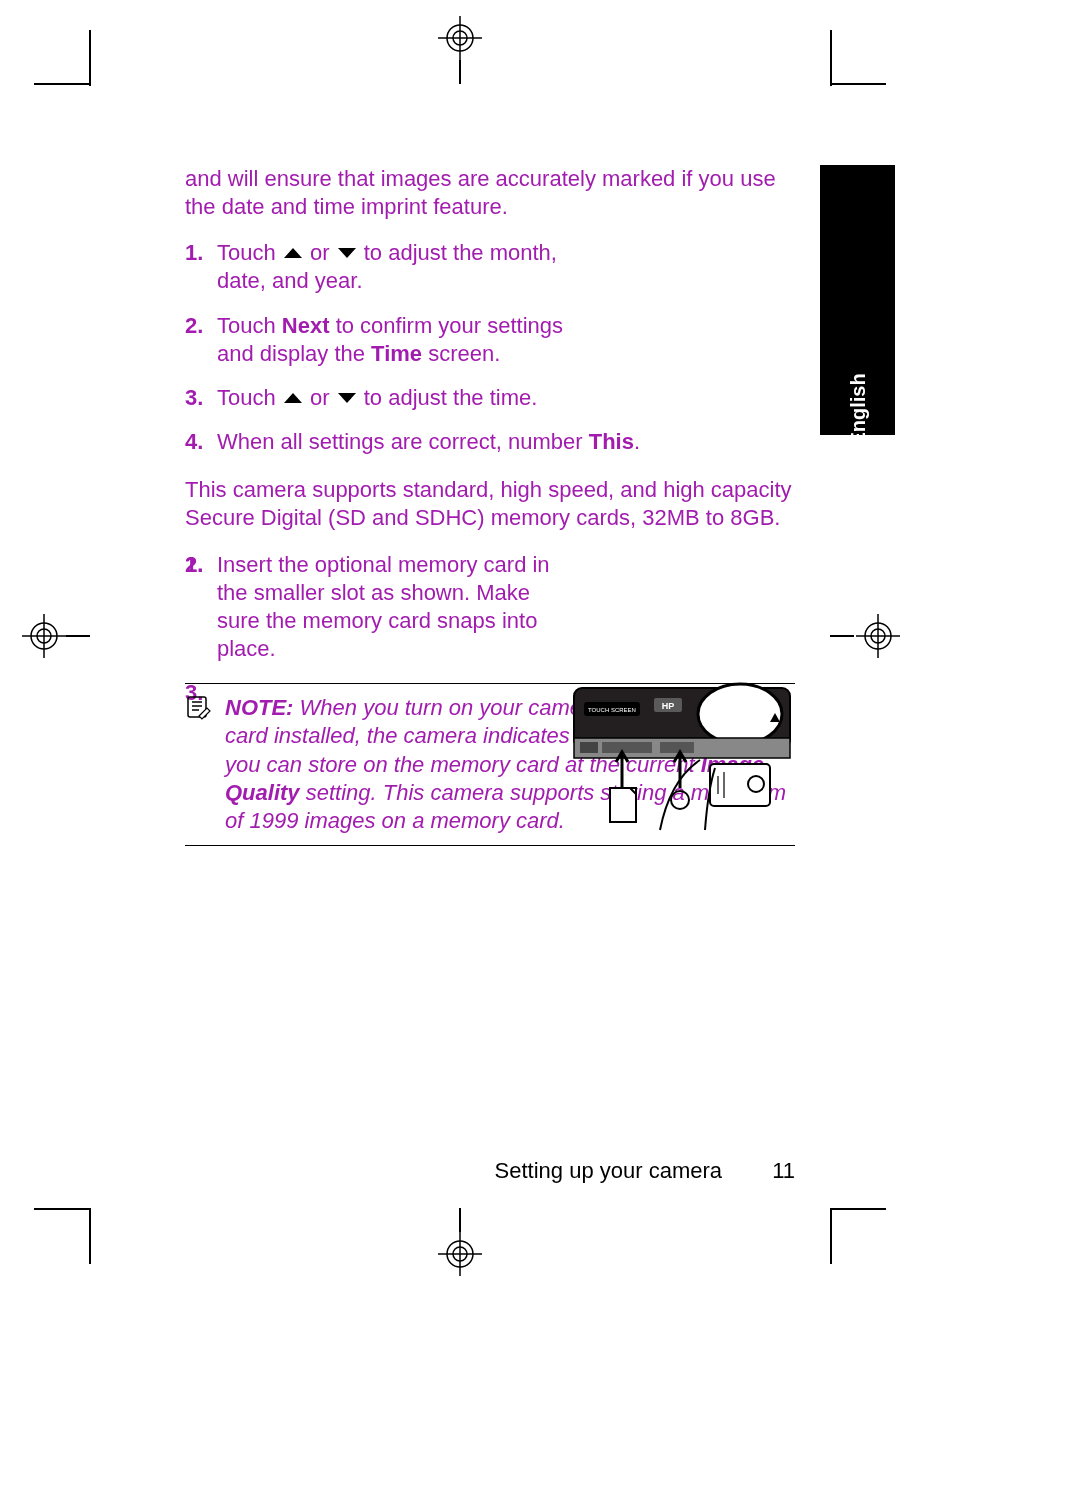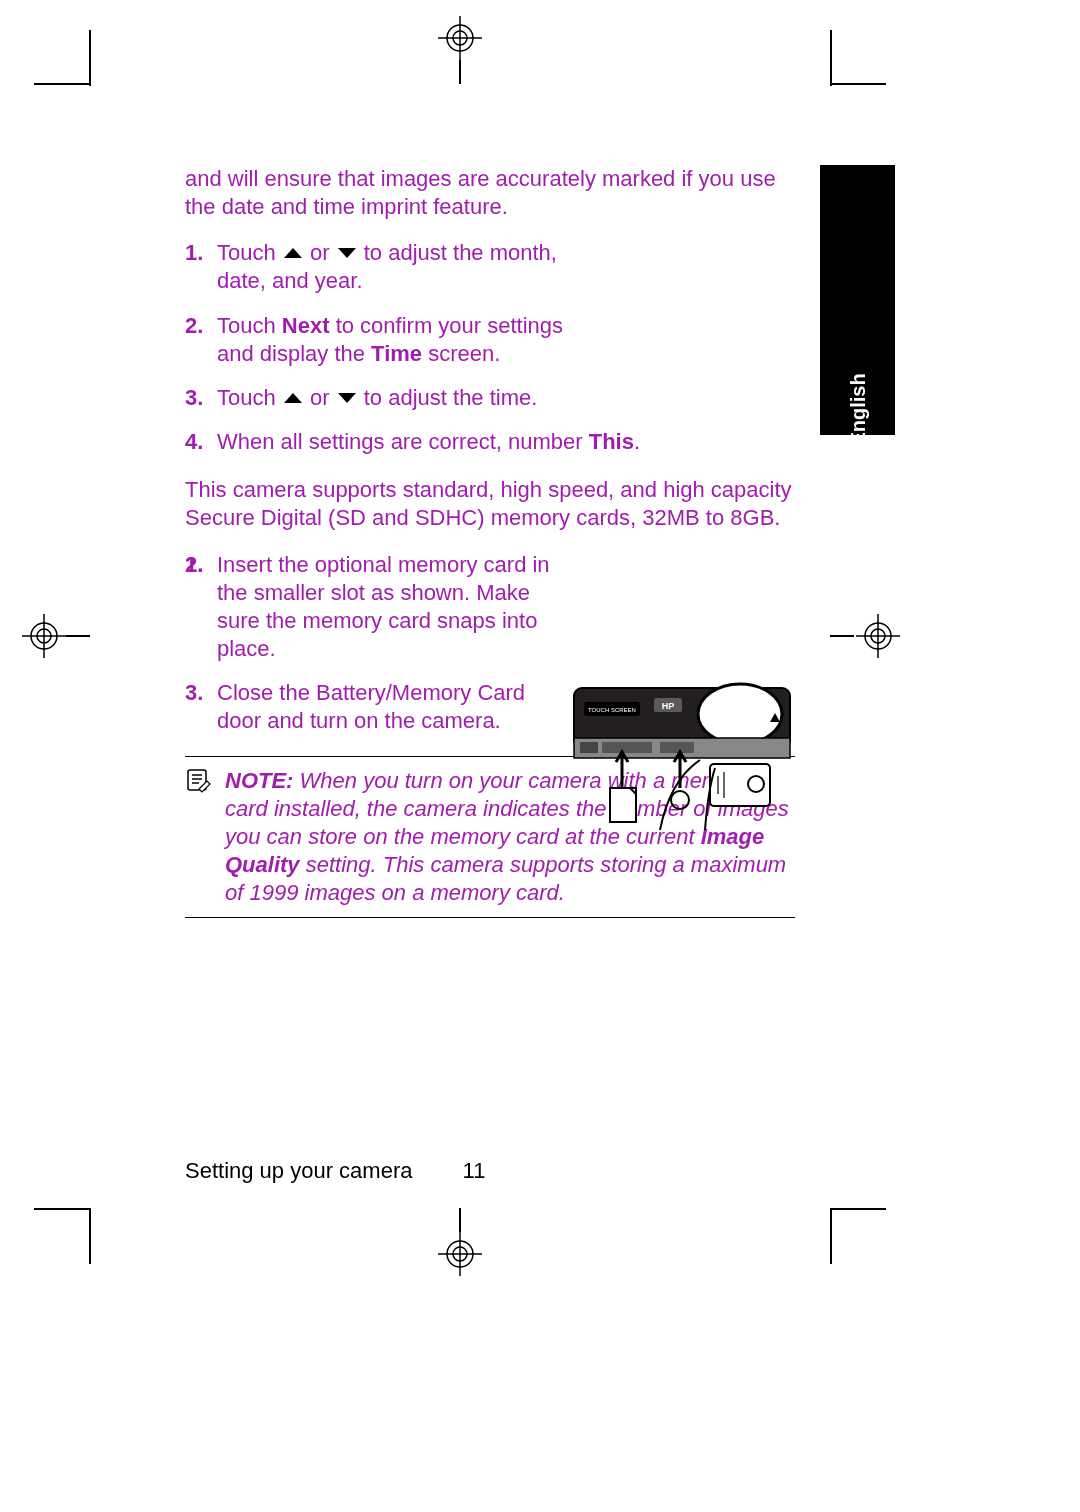--- a/index.html
+++ b/index.html
@@ -106,20 +106,21 @@
     top: 10px;
     width: 26px;
     height: 26px;
   }
   .footer {
     position: absolute;
     left: 185px;
     top: 1158px;
     width: 610px;
     font-size: 22px;
+    text-align: right;
   }
   .footer .sec { margin-right: 44px; }
   
   .crop {
     position: absolute;
     background: #000;
   }
   .crop.h { height: 1.5px; }
   .crop.v { width: 1.5px; }
   
@@ -239,21 +240,20 @@
   <ol class="steps narrow">
     <li>
       <span class="num">1.</span>
     </li>
     <li>
       <span class="num">2.</span>
       <span>Insert the optional memory card in the smaller slot as shown. Make sure the memory card snaps into place.</span>
     </li>
     <li>
       <span class="num">3.</span>
-      <span>Close the Battery/Memory Card door and turn on the camera.</span>
     </li>
   </ol>
 
   <div class="note-block">
     <span class="note-icon">
       <svg viewBox="0 0 26 26">
           <rect x="3" y="3" width="18" height="20" rx="2" fill="none" stroke="#000" stroke-width="1.5"></rect>
           <line x1="7" y1="8" x2="17" y2="8" stroke="#000" stroke-width="1.5"></line>
           <line x1="7" y1="12" x2="17" y2="12" stroke="#000" stroke-width="1.5"></line>
           <line x1="7" y1="16" x2="14" y2="16" stroke="#000" stroke-width="1.5"></line>

